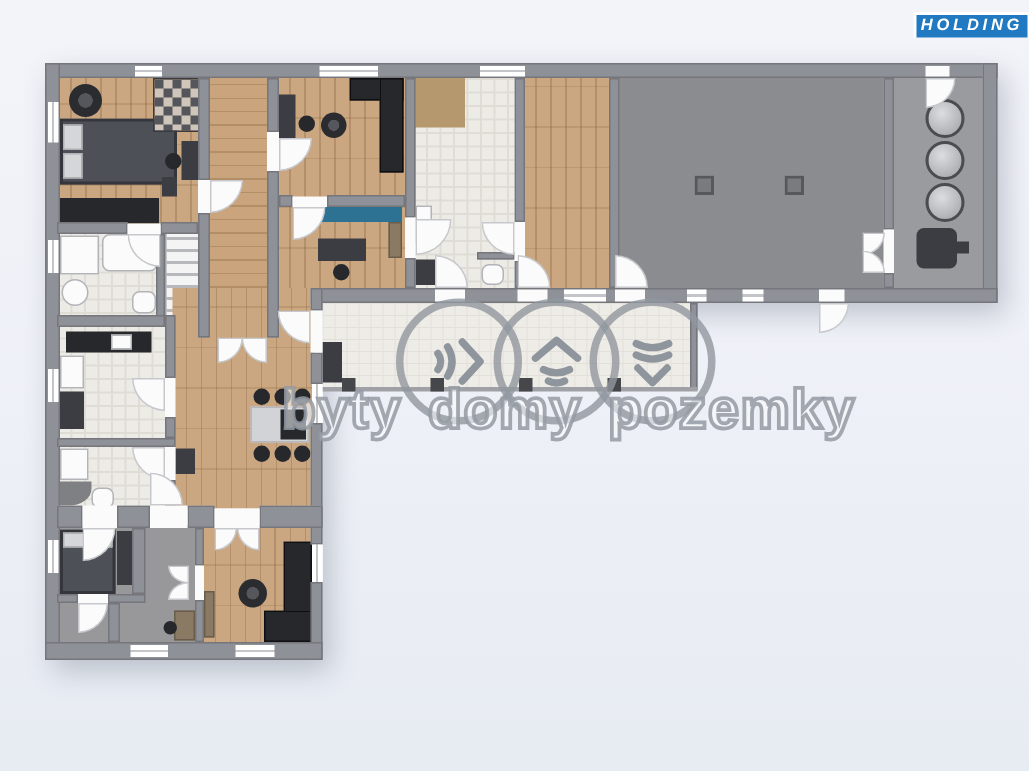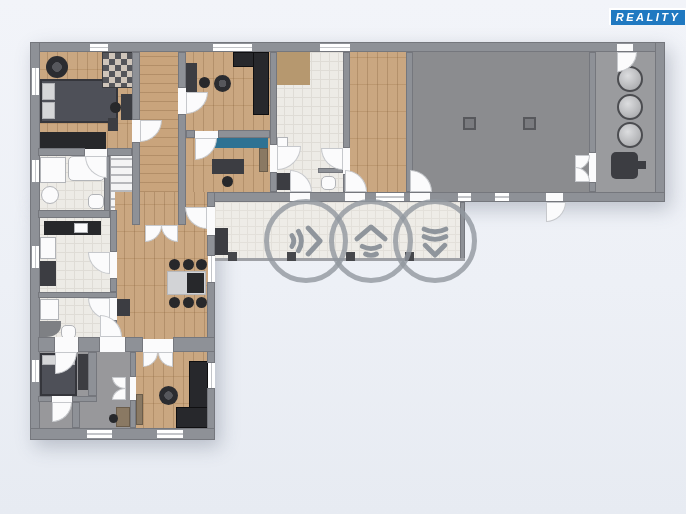--- a/index.html
+++ b/index.html
@@ -280,18 +280,19 @@
   <div class="wm-circle" style="left:393px;top:199px;">
     <svg width="52" height="52" viewBox="0 0 48 48">
       <g fill="none" stroke="#8f959c" stroke-width="4.5" stroke-linecap="round" stroke-linejoin="round">
         <path d="M14 13 q10 5 20 0"></path>
         <path d="M14 20 q10 5 20 0"></path>
         <path d="M15 28 L24 37 L33 28"></path>
       </g>
     </svg>
   </div>
 
+  <div class="wm-text">byty domy pozemky</div>
 
   <div class="logo">
-    <div class="logo-bar">REALITY</div>
+    <div class="logo-bar">HOLDING</div>
   </div>
 
 </div>
 
 </body></html>

